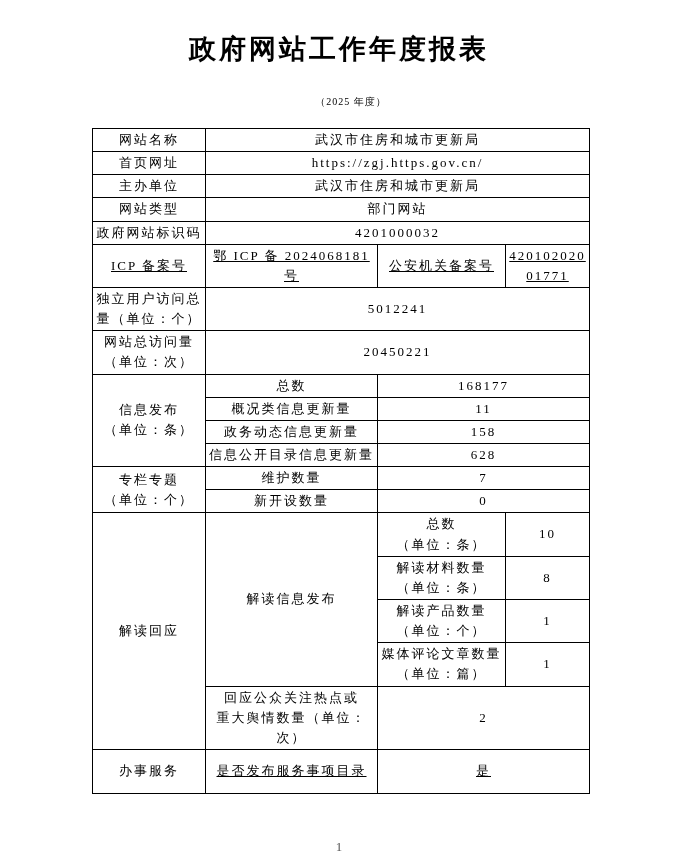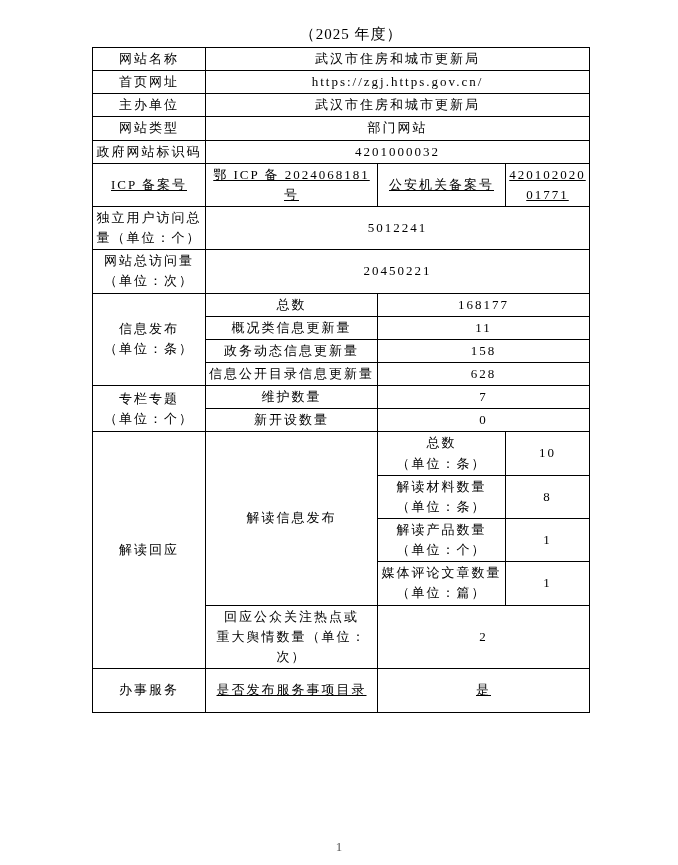--- a/index.html
+++ b/index.html
@@ -18,34 +18,34 @@
     text-align: center;
     font-family: "Liberation Sans", sans-serif;
     font-weight: bold;
     font-size: 27px;
     line-height: 38px;
     letter-spacing: 3px;
   }
   .doc-subtitle {
     margin-top: 24px;
     text-align: center;
-    font-size: 15px;
+    font-size: 10px;
     line-height: 20px;
     letter-spacing: 1px;
     padding-left: 24px;
   }
   .report-unit {
     margin: 38px 0 0 92px;
     font-weight: bold;
     font-size: 14.5px;
     line-height: 19px;
     letter-spacing: 0.5px;
   }
   table.report {
-    margin: 3px 0 0 92px;
+    margin: 16px 0 0 92px;
     width: 497px;
     border-collapse: collapse;
     table-layout: fixed;
   }
   table.report td {
     border: 1px solid #000000;
     text-align: center;
     vertical-align: middle;
     font-size: 13px;
     line-height: 1.55;
@@ -72,20 +72,21 @@
     text-align: center;
     font-size: 13px;
     color: #555555;
   }
 </style>
 </head>
 <body>
 
 <div class="page">
 
+  <div class="doc-title">政府网站工作年度报表</div>
   <div class="doc-subtitle">（2025 年度）</div>
 
   <table class="report">
     <colgroup>
       <col style="width:113px">
         <col style="width:172px">
         <col style="width:128px">
         <col style="width:84px">
     </colgroup>
 

